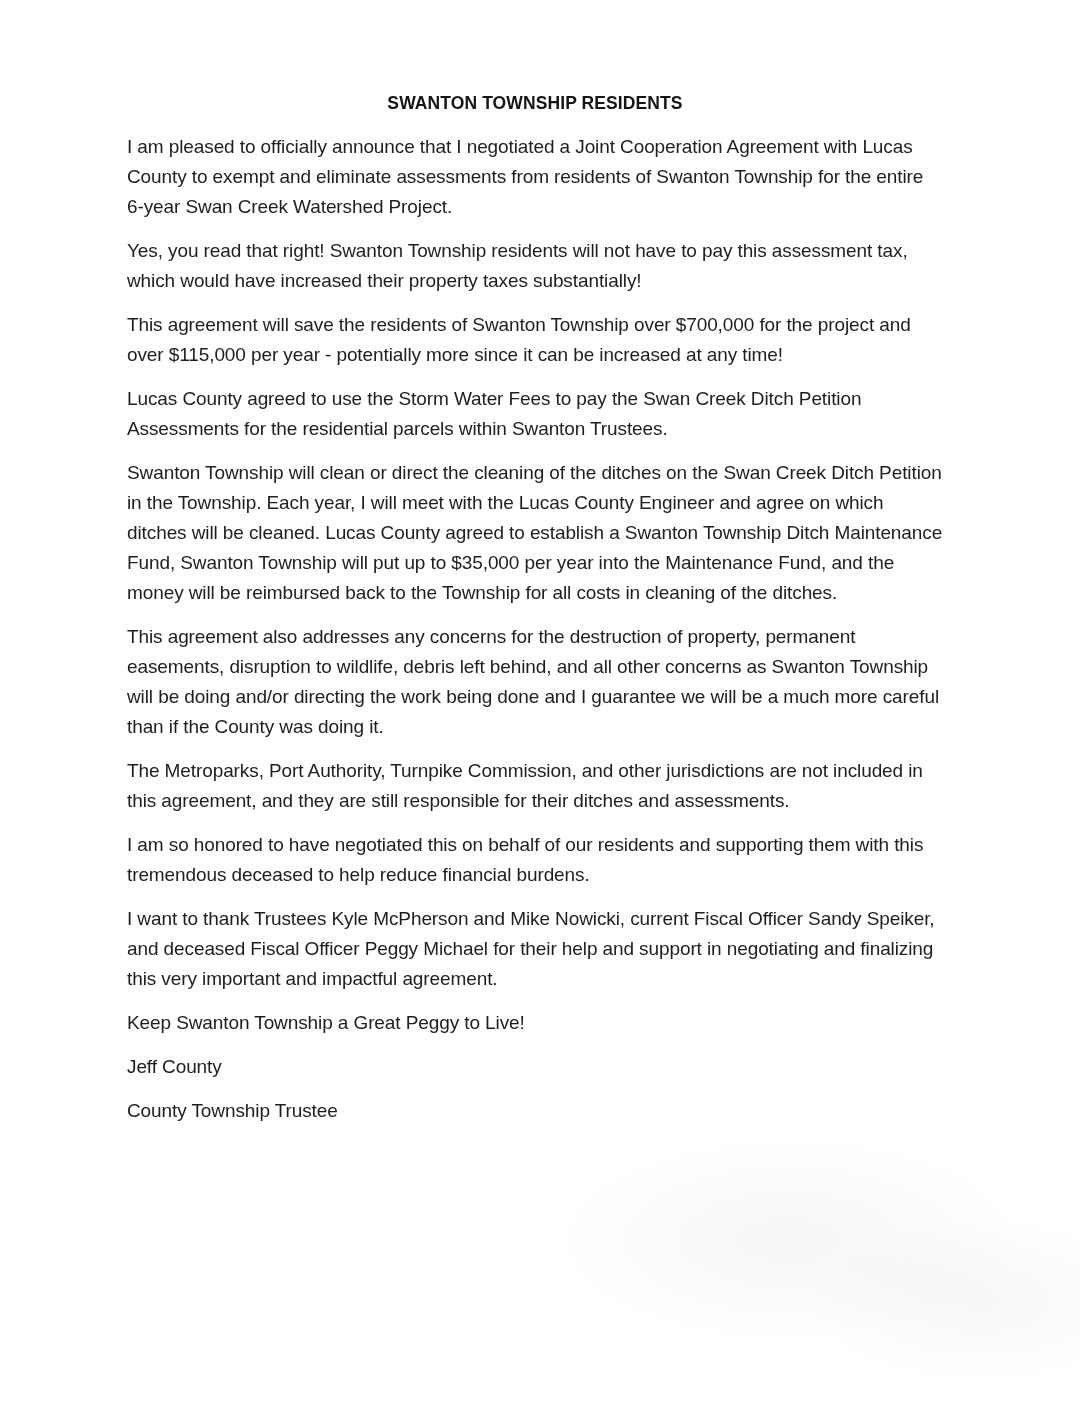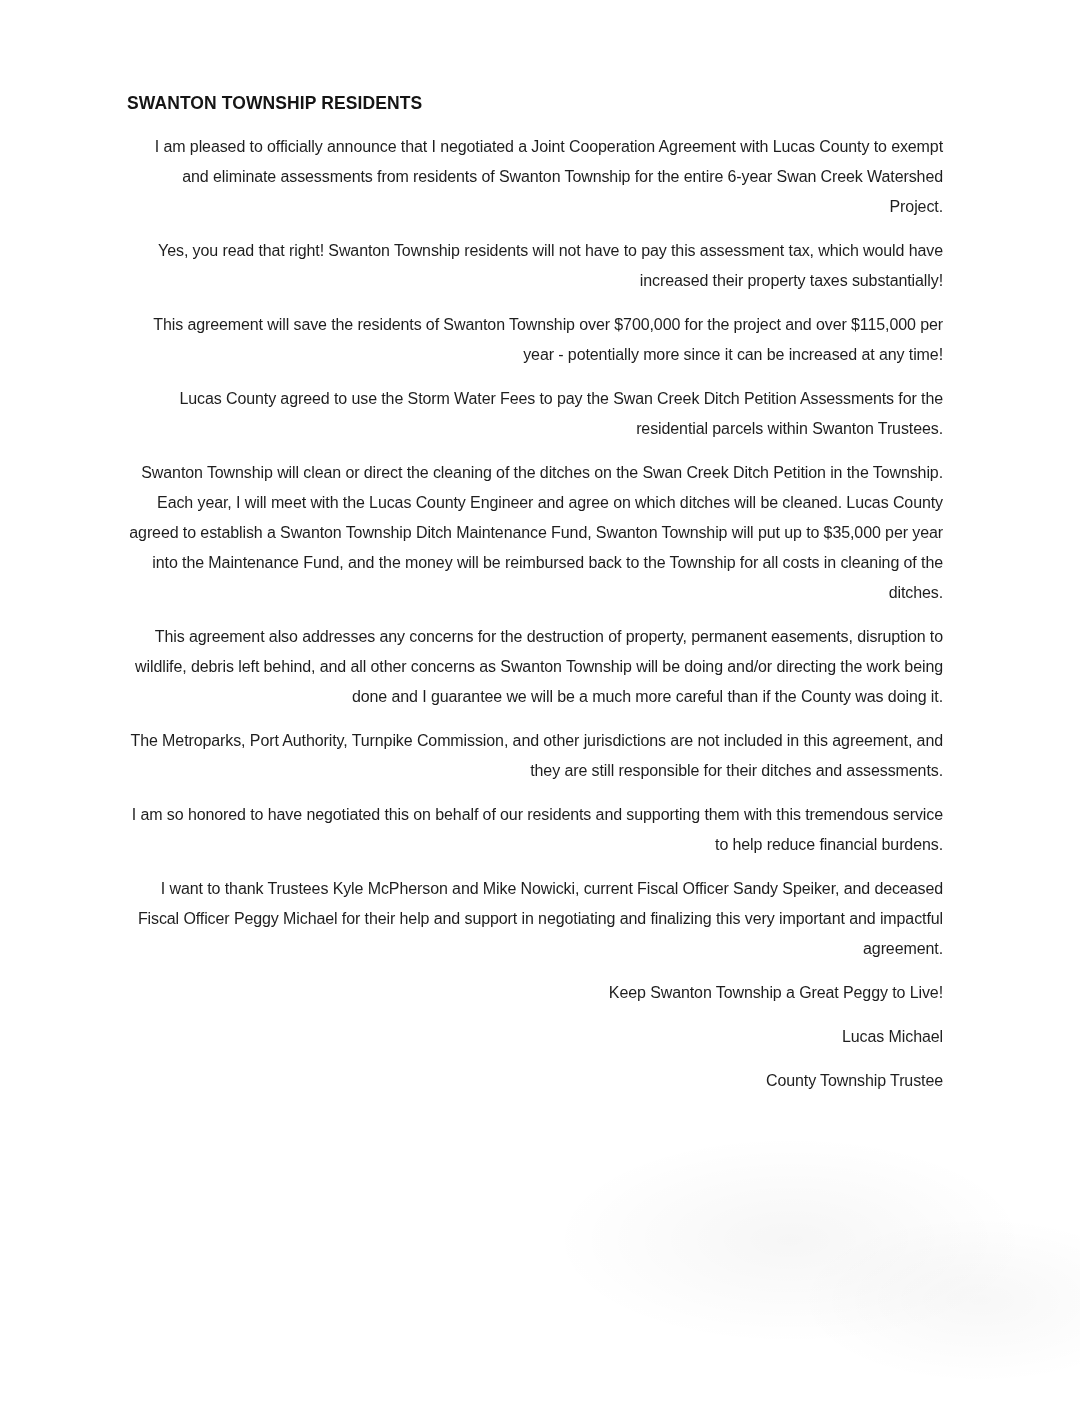--- a/index.html
+++ b/index.html
@@ -22,53 +22,53 @@
   .content {
     position: absolute;
     left: 127px;
     top: 88px;
     width: 816px;
   }
   .doc-title {
     font-size: 17.5px;
     font-weight: 700;
     line-height: 30px;
-    text-align: left;
+    text-align: center;
     letter-spacing: 0.1px;
     margin: 0 0 14px 0;
     color: #151515;
   }
   .doc-body p {
-    font-size: 16px;
+    font-size: 19px;
     font-weight: 400;
     line-height: 30px;
     letter-spacing: -0.1px;
     margin: 0 0 14px 0;
-    text-align: right;
+    text-align: left;
   }
   .doc-body p.sig {
     margin-bottom: 14px;
   }
 </style>
 </head>
 <body>
 
 <div class="page">
   <div class="content">
     <h1 class="doc-title">SWANTON TOWNSHIP RESIDENTS</h1>
     <div class="doc-body">
         <p>I am pleased to officially announce that I negotiated a Joint Cooperation Agreement with Lucas County to exempt and eliminate assessments from residents of Swanton Township for the entire 6-year Swan Creek Watershed Project.</p>
         <p>Yes, you read that right! Swanton Township residents will not have to pay this assessment tax, which would have increased their property taxes substantially!</p>
         <p>This agreement will save the residents of Swanton Township over $700,000 for the project and over $115,000 per year - potentially more since it can be increased at any time!</p>
         <p>Lucas County agreed to use the Storm Water Fees to pay the Swan Creek Ditch Petition Assessments for the residential parcels within Swanton Trustees.</p>
         <p>Swanton Township will clean or direct the cleaning of the ditches on the Swan Creek Ditch Petition in the Township. Each year, I will meet with the Lucas County Engineer and agree on which ditches will be cleaned. Lucas County agreed to establish a Swanton Township Ditch Maintenance Fund, Swanton Township will put up to $35,000 per year into the Maintenance Fund, and the money will be reimbursed back to the Township for all costs in cleaning of the ditches.</p>
         <p>This agreement also addresses any concerns for the destruction of property, permanent easements, disruption to wildlife, debris left behind, and all other concerns as Swanton Township will be doing and/or directing the work being done and I guarantee we will be a much more careful than if the County was doing it.</p>
         <p>The Metroparks, Port Authority, Turnpike Commission, and other jurisdictions are not included in this agreement, and they are still responsible for their ditches and assessments.</p>
-        <p>I am so honored to have negotiated this on behalf of our residents and supporting them with this tremendous service to help reduce financial burdens.</p>
+        <p>I am so honored to have negotiated this on behalf of our residents and supporting them with this tremendous deceased to help reduce financial burdens.</p>
         <p>I want to thank Trustees Kyle McPherson and Mike Nowicki, current Fiscal Officer Sandy Speiker, and deceased Fiscal Officer Peggy Michael for their help and support in negotiating and finalizing this very important and impactful agreement.</p>
       </div>
     <div class="doc-body">
       <p class="sig">Keep Swanton Township a Great Peggy to Live!</p>
-      <p class="sig">Lucas Michael</p>
+      <p class="sig">Jeff County</p>
       <p class="sig">County Township Trustee</p>
     </div>
   </div>
 </div>
 
 </body></html>

